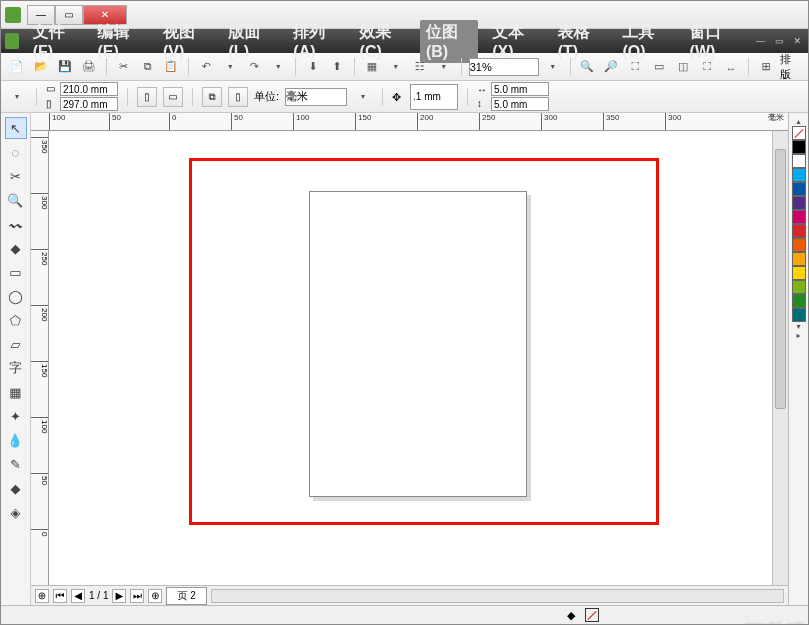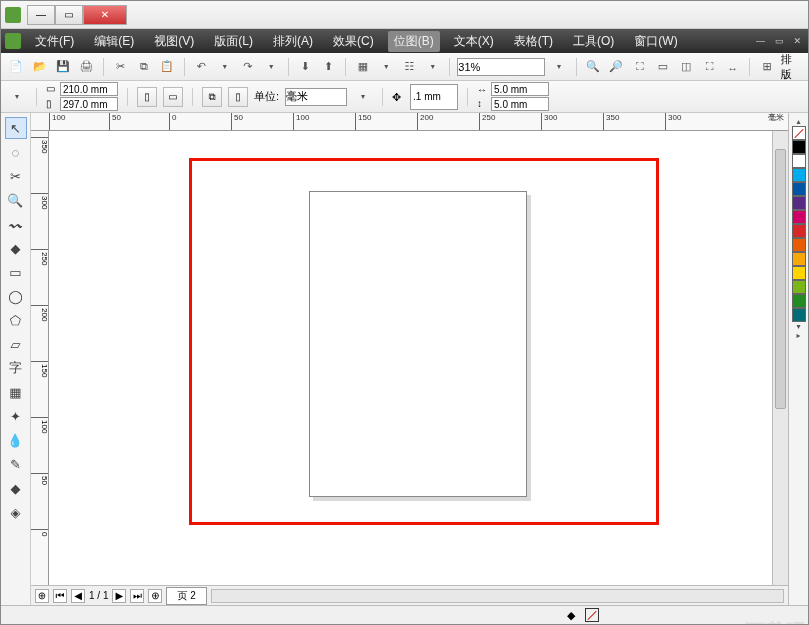--- a/index.html
+++ b/index.html
@@ -7,28 +7,28 @@
 .titlebar { height: 28px; background: linear-gradient(#f7f7f7,#e8e8e8); display: flex; align-items: center; padding: 0 4px; border-bottom: 1px solid #ccc; }
 .titlebar .icon { width: 16px; height: 16px; background: #5a9e3c; margin-right: 6px; border-radius: 2px; }
 .titlebar .title { font-size: 12px; color: #333; flex: 1; }
 .winbtns { display: flex; gap: 0; }
 .winbtn { width: 30px; height: 20px; border: 1px solid #aaa; background: linear-gradient(#fafafa,#e0e0e0); display: flex; align-items: center; justify-content: center; font-size: 10px; }
 .winbtn.close { background: linear-gradient(#e77,#c33); color: #fff; width: 44px; }
 .winbtn.max { width: 28px; }
 .winbtn.min { width: 28px; }
 .menubar { height: 24px; background: linear-gradient(#555,#2b2b2b); display: flex; align-items: center; padding: 0 4px; gap: 8px; }
 .menubar .appicon { width: 16px; height: 16px; background: #5a9e3c; border-radius: 2px; }
-.menubar .mitem { color: #eee; font-size: 12px; padding: 2px 6px; cursor: default; }
+.menubar .mitem { color: #eee; font-size: 16px; padding: 2px 6px; cursor: default; font-weight: bold; }
 .menubar .mitem.active { background: #888; border-radius: 2px; }
 .mdicontrols { margin-left: auto; display: flex; gap: 4px; }
 .mdicontrols span { color: #ccc; font-size: 9px; padding: 0 3px; }
 .toolbar { height: 28px; background: linear-gradient(#fafafa,#ececec); border-bottom: 1px solid #c8c8c8; display: flex; align-items: center; padding: 0 6px; gap: 4px; font-size: 11px; }
 .tbtn { width: 20px; height: 20px; display: flex; align-items: center; justify-content: center; color: #555; border-radius: 2px; }
 .sep { width: 1px; height: 18px; background: #ccc; margin: 0 3px; }
-.zoom-select { width: 88px; height: 18px; font-size: 11px; border: 1px solid #999; }
+.zoom-select { width: 70px; height: 18px; font-size: 11px; border: 1px solid #999; }
 .proprow { height: 32px; background: linear-gradient(#fafafa,#ececec); border-bottom: 1px solid #c8c8c8; display: flex; align-items: center; padding: 0 6px; gap: 6px; font-size: 11px; }
 .paper-select { width: 140px; height: 20px; font-size: 11px; border: 1px solid #999; }
 .dimblock { display: flex; flex-direction: column; gap: 1px; font-size: 10px; }
 .dimrow { display: flex; align-items: center; gap: 2px; }
 .diminput { width: 58px; height: 14px; font-size: 10px; border: 1px solid #999; padding: 0 2px; }
 .smallbtn { width: 20px; height: 20px; border: 1px solid #bbb; background: linear-gradient(#fcfcfc,#e8e8e8); display: flex; align-items: center; justify-content: center; font-size: 10px; }
 .unit-select { width: 62px; height: 18px; font-size: 11px; border: 1px solid #999; }
 .workspace { display: flex; height: 492px; }
 .toolbox { width: 30px; background: #f4f4f4; border-right: 1px solid #ccc; display: flex; flex-direction: column; align-items: center; padding-top: 4px; gap: 2px; }
 .tool { width: 22px; height: 22px; display: flex; align-items: center; justify-content: center; color: #444; font-size: 13px; border: 1px solid transparent; }

